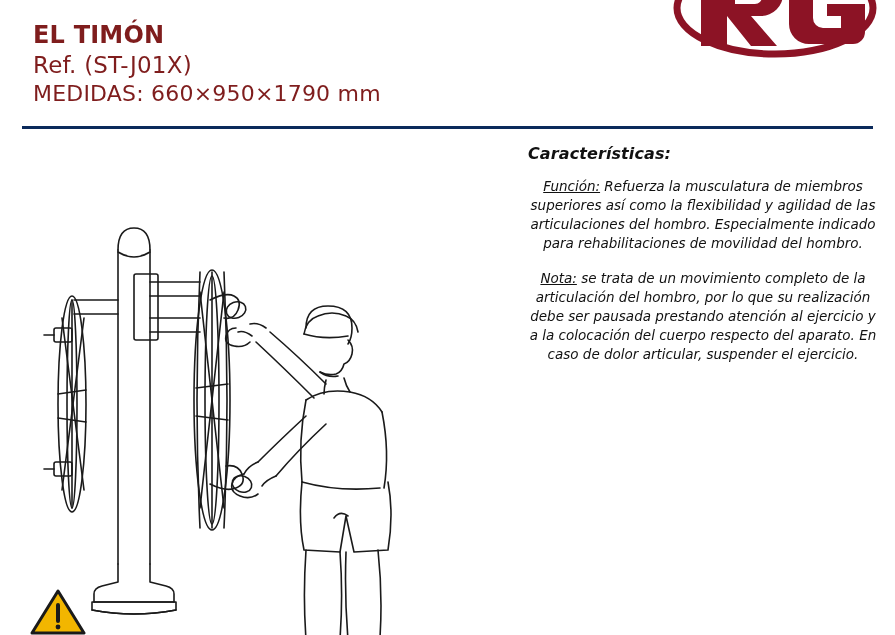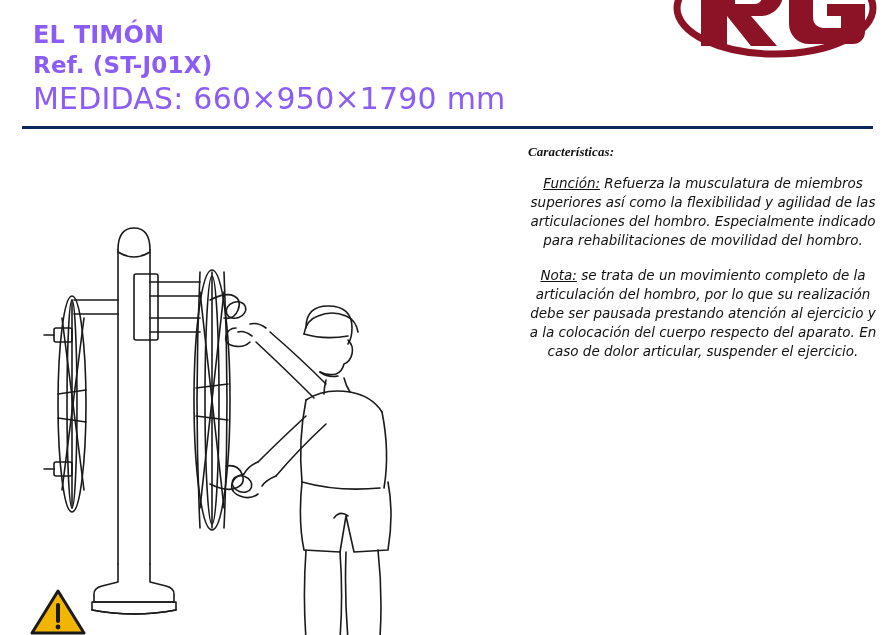--- a/index.html
+++ b/index.html
@@ -19,39 +19,39 @@
   #header {
     position: absolute;
     left: 0; top: 0;
     width: 895px;
     height: 120px;
   }
   #title-block {
     position: absolute;
     left: 33px;
     top: 20px;
-    color: #8b5cf6;
+    color: #7f1d1d;
     line-height: 1.28;
   }
   #title-block .line1 {
     font-family: "DejaVu Sans", sans-serif;
     font-weight: bold;
     font-size: 24px;
     letter-spacing: 0.2px;
   }
   #title-block .line2 {
     font-family: "DejaVu Sans", sans-serif;
-    font-weight: bold;
+    font-weight: normal;
     font-size: 23px;
     letter-spacing: 0.2px;
   }
   #title-block .line3 {
     font-family: "DejaVu Sans", sans-serif;
     font-weight: normal;
-    font-size: 30px;
+    font-size: 22px;
     letter-spacing: 0.2px;
   }
 
   
   #logo {
     position: absolute;
     right: 10px;
     top: -40px;
     width: 220px;
     height: 110px;
@@ -89,26 +89,25 @@
   
   #text-panel {
     position: absolute;
     left: 528px;
     top: 12px;
     width: 350px;
     color: #111111;
     font-family: "DejaVu Sans", sans-serif;
   }
   #text-panel .heading {
-    font-size: 13px;
+    font-size: 16px;
     font-style: italic;
     font-weight: bold;
     margin: 0 0 14px 0;
     letter-spacing: 0.1px;
-    font-family: Liberation Serif, serif;
   }
   #text-panel .para {
     font-size: 13.5px;
     font-style: italic;
     line-height: 1.42;
     margin: 0 0 15px 0;
     text-align: center;
   }
   #text-panel .para .lead {
     text-decoration: underline;

